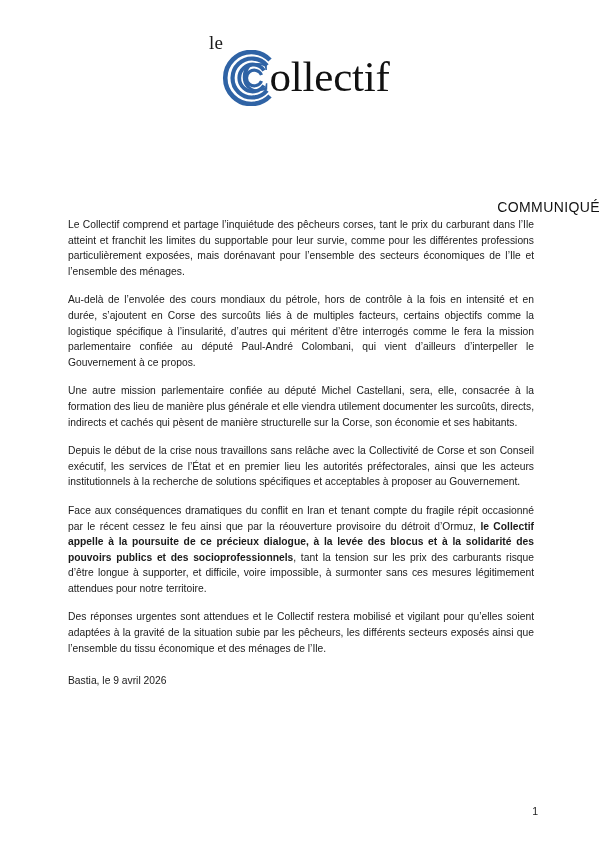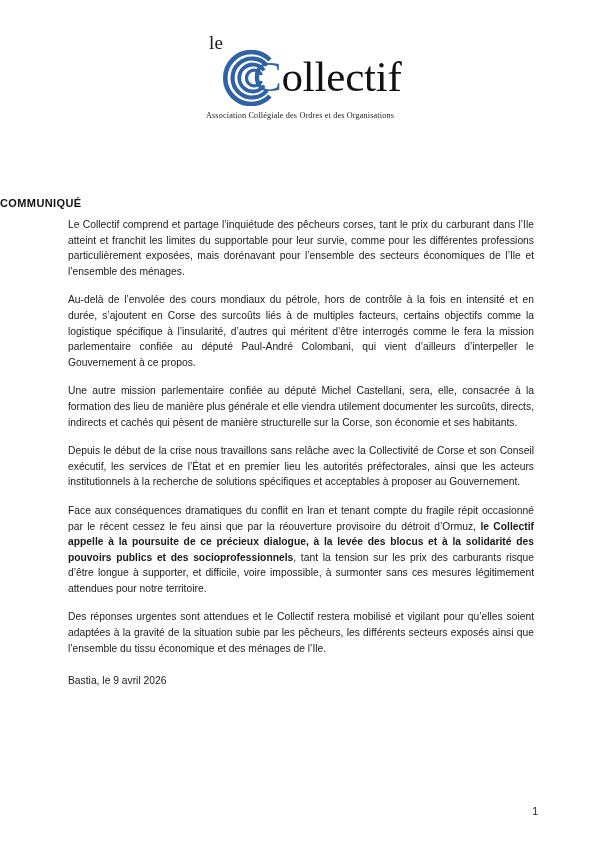--- a/index.html
+++ b/index.html
@@ -54,21 +54,21 @@
   .logo-arcs {
     position: absolute;
     left: 12px;
     top: 22px;
     width: 60px;
     height: 56px;
   }
 
   .logo-word {
     position: absolute;
-    left: 48px;
+    left: 36px;
     top: 24px;
     font-family: "Liberation Serif", serif;
     font-size: 43px;
     line-height: 50px;
     color: #111111;
     letter-spacing: -0.2px;
   }
   .logo-word .cap {
     color: #2f63a5;
   }
@@ -83,23 +83,23 @@
     letter-spacing: 0.15px;
   }
   .tagline div { white-space: nowrap; }
 
   
   .doc-title {
     position: absolute;
     top: 190px;
     left: 0;
     width: 600px;
-    text-align: left;
-    font-size: 11px;
-    font-weight: bold;
+    text-align: right;
+    font-size: 14px;
+    font-weight: normal;
     letter-spacing: 0.4px;
     color: #111111;
   }
 
   
   .body-copy {
     position: absolute;
     top: 217px;
     left: 68px;
     width: 466px;
@@ -154,21 +154,20 @@
           </g>
         </svg>
       </span>
 
       <span class="logo-word">
         <span class="cap">C</span><span>ollectif</span>
       </span>
     </div>
 
     <div class="tagline">
-      <div>Association Collégiale des Ordres et des Organisations</div>
     </div>
 
   </header>
 
   <h1 class="doc-title">COMMUNIQUÉ</h1>
 
   <main class="body-copy">
     <div id="paragraphs">
         <p class="para"><span>Le Collectif comprend et partage l’inquiétude des pêcheurs corses, tant le prix du carburant dans l’Ile atteint et franchit les limites du supportable pour leur survie, comme pour les différentes professions particulièrement exposées, mais dorénavant pour l’ensemble des secteurs économiques de l’Ile et l’ensemble des ménages.</span></p>
         <p class="para"><span>Au-delà de l’envolée des cours mondiaux du pétrole, hors de contrôle à la fois en intensité et en durée, s’ajoutent en Corse des surcoûts liés à de multiples facteurs, certains objectifs comme la logistique spécifique à l’insularité, d’autres qui méritent d’être interrogés comme le fera la mission parlementaire confiée au député Paul-André Colombani, qui vient d’ailleurs d’interpeller le Gouvernement à ce propos.</span></p>

